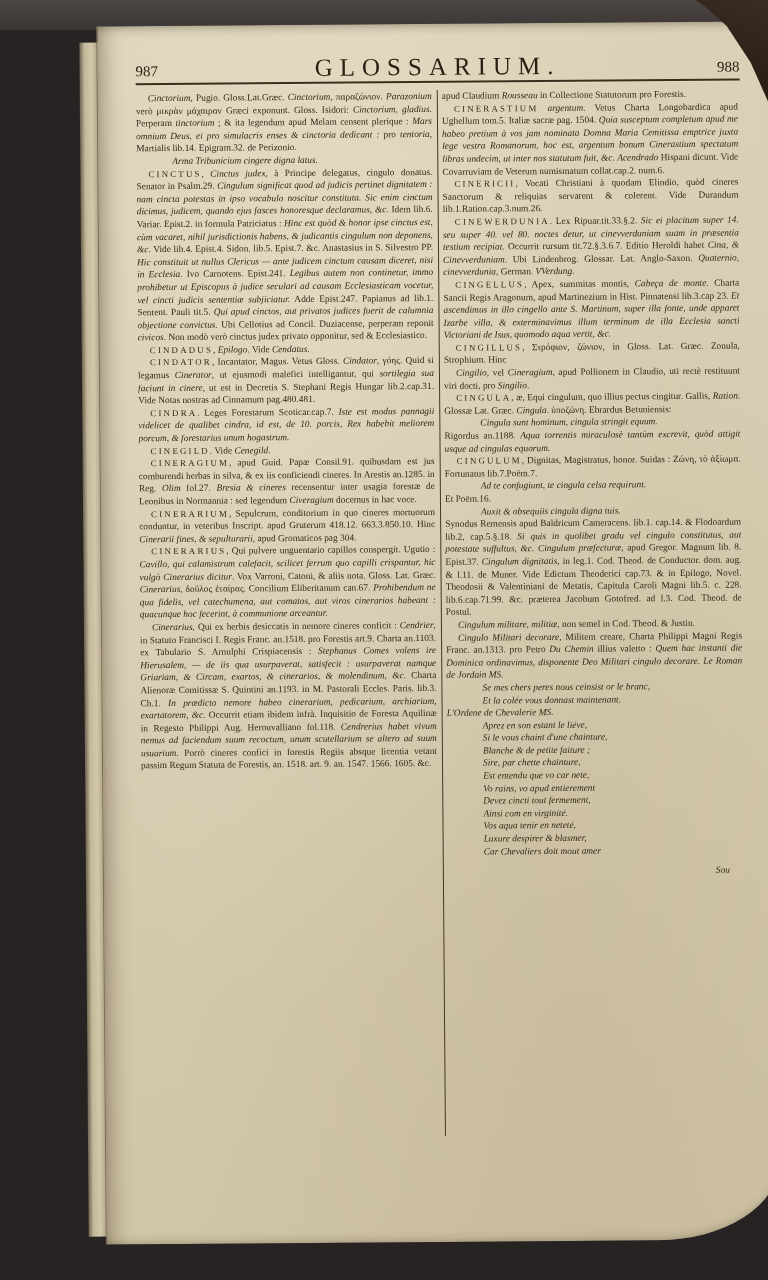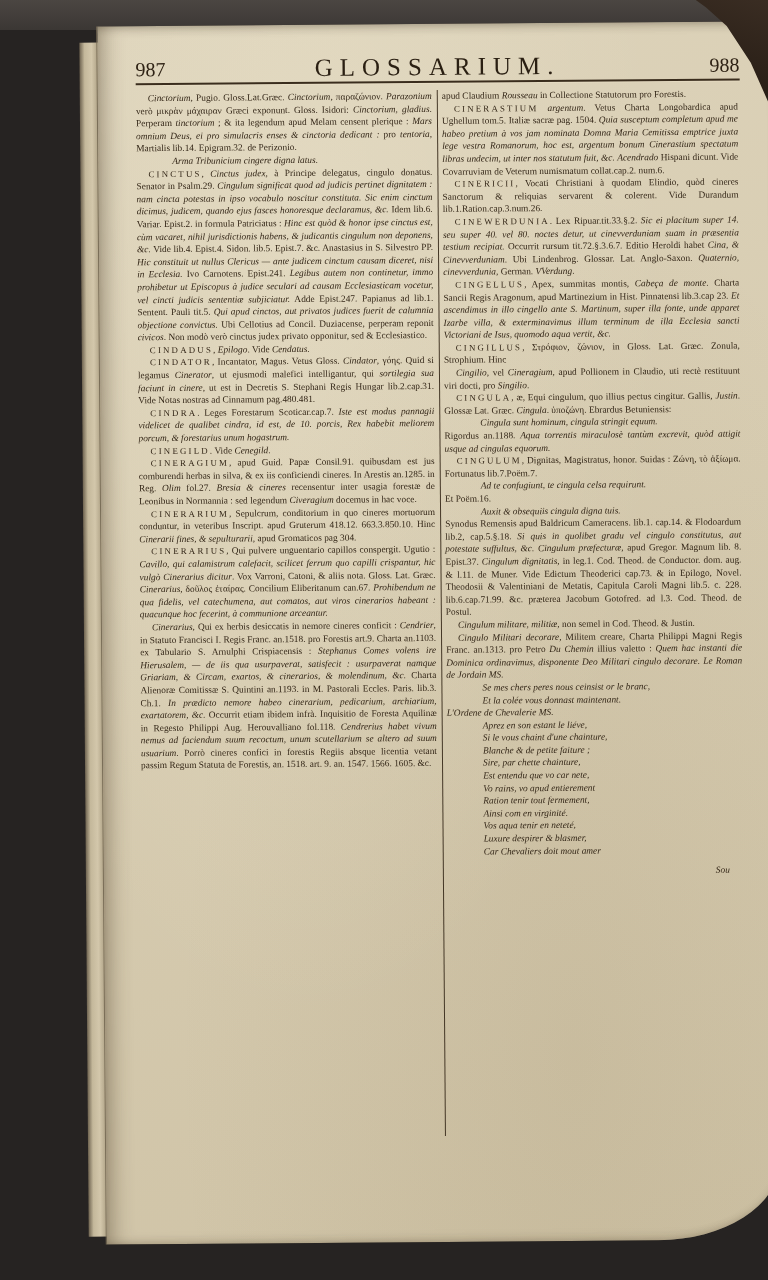--- a/index.html
+++ b/index.html
@@ -46,21 +46,21 @@
     z-index:3;
   }
   .content{
     position:absolute;left:38px;right:30px;top:30px;bottom:20px;
     color:#3024156;
   }
   .header-row{
     display:flex;justify-content:space-between;align-items:flex-end;
     color:#2d2114;
   }
-  .pageno{font-size:20px;line-height:1;padding-bottom:2px;color:#33261736;}
+  .pageno{font-size:15px;line-height:1;padding-bottom:2px;color:#33261736;}
   .pageno,.title{color:#2e2214;}
   .title{
     font-size:25px;line-height:1;letter-spacing:7px;
     color:#2a1f12;font-weight:500;
   }
   .header-rule{
     height:2px;background:#3a2d1d;margin-top:2px;
     box-shadow:0 1px 0 rgba(255,245,220,0.25);
   }
   .cols{
@@ -113,40 +113,40 @@
           </div>
         <div class="col-divider"></div>
         <div class="col">
             <p class="p-flush">apud Claudium <i>Rousseau</i> in Collectione Statutorum pro Forestis.</p>
             <p class="p-para"><span class="hw">Cinerastium</span> <i>argentum</i>. Vetus Charta Longobardica apud Ughellum tom.5. Italiæ sacræ pag. 1504. <i>Quia susceptum completum apud me habeo pretium à vos jam nominata Domna Maria Cemitissa emptrice juxta lege vestra Romanorum, hoc est, argentum bonum Cinerastium spectatum libras undecim, ut inter nos statutum fuit, &amp;c. Acendrado</i> Hispani dicunt. Vide Covarruviam de Veterum numismatum collat.cap.2. num.6.</p>
             <p class="p-para"><span class="hw">Cinericii</span>, Vocati Christiani à quodam Elindio, quòd cineres Sanctorum &amp; reliquias servarent &amp; colerent. Vide Durandum lib.1.Ration.cap.3.num.26.</p>
             <p class="p-para"><span class="hw">Cinewerdunia</span>. Lex Ripuar.tit.33.§.2. <i>Sic ei placitum super 14. seu super 40. vel 80. noctes detur, ut cinevverduniam suam in præsentia testium recipiat.</i> Occurrit rursum tit.72.§.3.6.7. Editio Heroldi habet <i>Cina, &amp; Cinevverduniam</i>. Ubi Lindenbrog. Glossar. Lat. Anglo-Saxon. <i>Quaternio, cinevverdunia</i>, German. <i>VVerdung</i>.</p>
             <p class="p-para"><span class="hw">Cingellus</span>, Apex, summitas montis, <i>Cabeça de monte</i>. Charta Sancii Regis Aragonum, apud Martinezium in Hist. Pinnatensi lib.3.cap 23. <i>Et ascendimus in illo cingello ante S. Martinum, super illa fonte, unde apparet Izarbe villa, &amp; exterminavimus illum terminum de illa Ecclesia sancti Victoriani de Isus, quomodo aqua vertit, &amp;c.</i></p>
             <p class="p-para"><span class="hw">Cingillus</span>, Στρόφιον, ζώνιον, in Gloss. Lat. Græc. Zonula, Strophium. Hinc</p>
             <p class="p-para"><i>Cingilio</i>, vel <i>Cineragium</i>, apud Pollionem in Claudio, uti rectè restituunt viri docti, pro <i>Singilio</i>.</p>
-            <p class="p-para"><span class="hw">Cingula</span>, æ, Equi cingulum, quo illius pectus cingitur. Gallis, <i>Justin</i>. Glossæ Lat. Græc. <i>Cingula</i>. ὑποζώνη. Ebrardus Betuniensis:</p>
+            <p class="p-para"><span class="hw">Cingula</span>, æ, Equi cingulum, quo illius pectus cingitur. Gallis, <i>Ration</i>. Glossæ Lat. Græc. <i>Cingula</i>. ὑποζώνη. Ebrardus Betuniensis:</p>
             <p class="p-verse"><i>Cingula sunt hominum, cingula stringit equum.</i></p>
             <p class="p-flush">Rigordus an.1188. <i>Aqua torrentis miraculosè tantùm excrevit, quòd attigit usque ad cingulas equorum.</i></p>
             <p class="p-para"><span class="hw">Cingulum</span>, Dignitas, Magistratus, honor. Suidas : Ζώνη, τὸ ἀξίωμα. Fortunatus lib.7.Poëm.7.</p>
             <p class="p-verse"><i>Ad te confugiunt, te cingula celsa requirunt.</i></p>
             <p class="p-flush">Et Poëm.16.</p>
             <p class="p-verse"><i>Auxit &amp; obsequiis cingula digna tuis.</i></p>
             <p class="p-flush">Synodus Remensis apud Baldricum Cameracens. lib.1. cap.14. &amp; Flodoardum lib.2, cap.5.§.18. <i>Si quis in quolibet gradu vel cingulo constitutus, aut potestate suffultus, &amp;c. Cingulum præfecturæ</i>, apud Gregor. Magnum lib. 8. Epist.37. <i>Cingulum dignitatis</i>, in leg.1. Cod. Theod. de Conductor. dom. aug. &amp; l.11. de Muner. Vide Edictum Theoderici cap.73. &amp; in Epilogo, Novel. Theodosii &amp; Valentiniani de Metatis, Capitula Caroli Magni lib.5. c. 228. lib.6.cap.71.99. &amp;c. præterea Jacobum Gotofred. ad l.3. Cod. Theod. de Postul.</p>
             <p class="p-para"><i>Cingulum militare, militiæ</i>, non semel in Cod. Theod. &amp; Justin.</p>
             <p class="p-para"><i>Cingulo Militari decorare</i>, Militem creare, Charta Philippi Magni Regis Franc. an.1313. pro Petro <i>Du Chemin</i> illius valetto : <i>Quem hac instanti die Dominica ordinavimus, disponente Deo Militari cingulo decorare. Le Roman de Jordain MS.</i></p>
             <p class="p-verse"><i>Se mes chers peres nous ceinsist or le branc,</i></p>
             <p class="p-verse"><i>Et la colée vous donnast maintenant.</i></p>
             <p class="p-label"><i>L'Ordene de Chevalerie MS.</i></p>
             <p class="p-verse"><i>Aprez en son estant le liéve,</i></p>
             <p class="p-verse"><i>Si le vous chaint d'une chainture,</i></p>
             <p class="p-verse"><i>Blanche &amp; de petite faiture ;</i></p>
             <p class="p-verse"><i>Sire, par chette chainture,</i></p>
             <p class="p-verse"><i>Est entendu que vo car nete,</i></p>
             <p class="p-verse"><i>Vo rains, vo apud entierement</i></p>
-            <p class="p-verse"><i>Ration tenir tout fermement,</i></p>
+            <p class="p-verse"><i>Devez cincti tout fermement,</i></p>
             <p class="p-verse"><i>Ainsi com en virginité.</i></p>
             <p class="p-verse"><i>Vos aqua tenir en neteté,</i></p>
             <p class="p-verse"><i>Luxure despirer &amp; blasmer,</i></p>
             <p class="p-verse"><i>Car Chevaliers doit mout amer</i></p>
             <p class="p-catchword"><i>Sou</i></p>
           </div>
       </div>
     </div>
   </div>
 </div>

